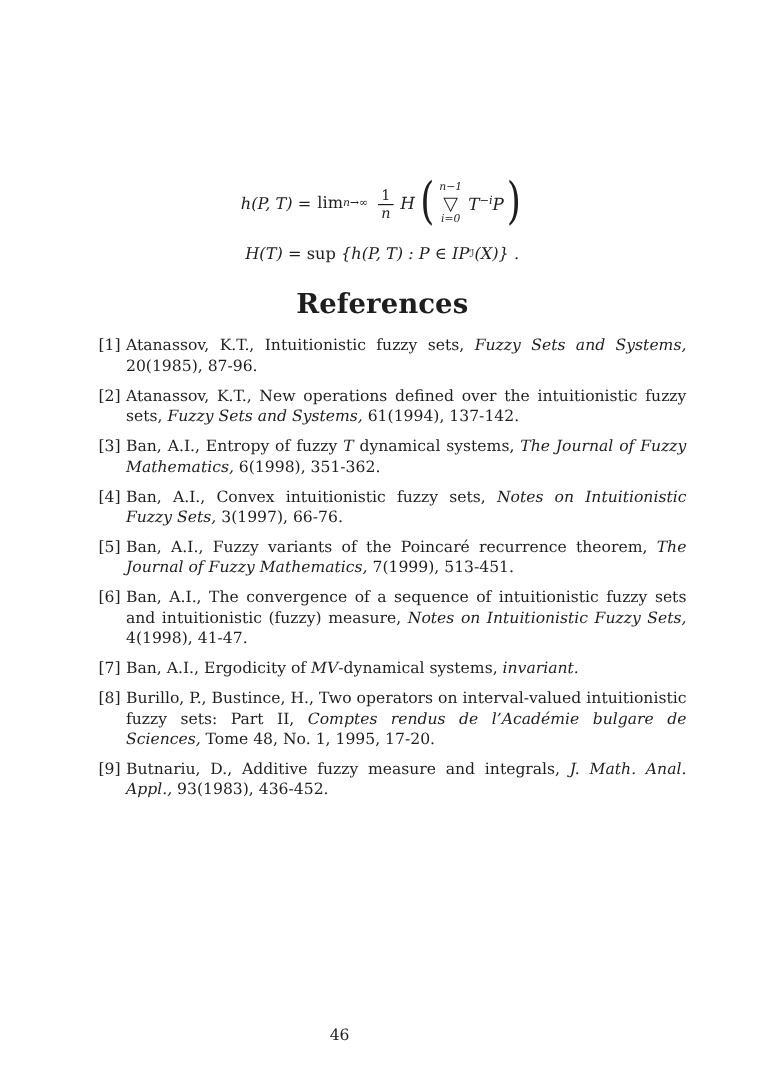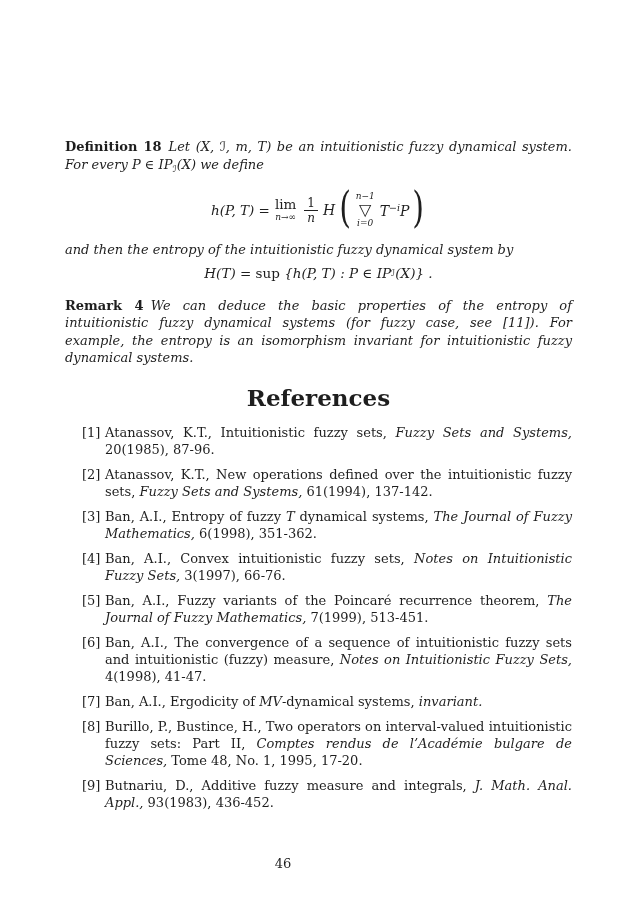--- a/index.html
+++ b/index.html
@@ -39,21 +39,21 @@
     justify-content: center;
     align-items: center;
     font-size: 13.5px;
   }
   #formula1 { margin: 8px 0 7px; height: 48px; }
   #formula2 { margin: 3px 0 13px; height: 22px; }
   .math { font-style: italic; }
   .roman { font-style: normal; }
   .f-lhs { margin-right: 5px; }
   .f-lim {
-    display: inline-flex; flex-direction: column; align-items: center;
+    display: inline-flex; align-items: center;
     margin-right: 4px; line-height: 1;
   }
   .f-lim-top { font-style: normal; font-size: 13.5px; }
   .f-lim-under { font-size: 9px; font-style: italic; margin-top: 1px; }
   .f-frac {
     display: inline-flex; flex-direction: column; align-items: center;
     margin: 0 4px; line-height: 1;
   }
   .f-frac .num { font-size: 12px; padding: 0 2px 1px; }
   .f-frac .den {
@@ -101,23 +101,20 @@
     text-align: center;
     font-size: 13px;
   }
 </style>
 </head>
 <body>
 
 <div class="page">
   <div class="content">
 
-    <p class="para">
-      <span class="label">Definition 18</span><span class="it">Let (X, ℐ, m, T) be an intuitionistic fuzzy dynamical system. For every P ∈ IP</span><sub class="cal">ℐ</sub><span class="it">(X) we define</span>
-    </p>
 
     <div class="formula-row" id="formula1">
       <span class="math f-lhs">h(P, T) =</span>
       <span class="f-lim">
         <span class="f-lim-top">lim</span>
         <span class="f-lim-under">n→∞</span>
       </span>
       <span class="f-frac">
         <span class="num">1</span>
         <span class="den">n</span>
@@ -128,29 +125,25 @@
         <span class="f-op-sup">n−1</span>
         <span class="f-op-glyph">▽</span>
         <span class="f-op-sub">i=0</span>
       </span>
       <span class="f-term">
         <span class="base">T</span><sup>−i</sup><span class="arg">P</span>
       </span>
       <span class="f-paren">)</span>
     </div>
 
-    <p class="para it">and then the entropy of the intuitionistic fuzzy dynamical system by</p>
 
     <div class="formula-row" id="formula2">
       <span class="math">H(T) =</span>&nbsp;<span class="roman">sup</span>&nbsp;<span class="math">{h(P, T) : P ∈ IP</span><sub class="cal">ℐ</sub><span class="math">(X)} .</span>
     </div>
 
-    <p class="para">
-      <span class="label">Remark 4</span><span class="it">We can deduce the basic properties of the entropy of intuitionistic fuzzy dynamical systems (for fuzzy case, see [11]). For example, the entropy is an isomorphism invariant for intuitionistic fuzzy dynamical systems.</span>
-    </p>
 
     <h1 id="ref-heading">References</h1>
     <div>
         <div class="ref"><span class="lbl">[1]</span><span>Atanassov, K.T., Intuitionistic fuzzy sets, </span><span class="it">Fuzzy Sets and Systems,</span><span> 20(1985), 87-96.</span></div>
         <div class="ref"><span class="lbl">[2]</span><span>Atanassov, K.T., New operations defined over the intuitionistic fuzzy sets, </span><span class="it">Fuzzy Sets and Systems,</span><span> 61(1994), 137-142.</span></div>
         <div class="ref"><span class="lbl">[3]</span><span>Ban, A.I., Entropy of fuzzy </span><span class="it">T</span><span> dynamical systems, </span><span class="it">The Journal of Fuzzy Mathematics,</span><span> 6(1998), 351-362.</span></div>
         <div class="ref"><span class="lbl">[4]</span><span>Ban, A.I., Convex intuitionistic fuzzy sets, </span><span class="it">Notes on Intuitionistic Fuzzy Sets,</span><span> 3(1997), 66-76.</span></div>
         <div class="ref"><span class="lbl">[5]</span><span>Ban, A.I., Fuzzy variants of the Poincaré recurrence theorem, </span><span class="it">The Journal of Fuzzy Mathematics,</span><span> 7(1999), 513-451.</span></div>
         <div class="ref"><span class="lbl">[6]</span><span>Ban, A.I., The convergence of a sequence of intuitionistic fuzzy sets and intuitionistic (fuzzy) measure, </span><span class="it">Notes on Intuitionistic Fuzzy Sets,</span><span> 4(1998), 41-47.</span></div>
         <div class="ref"><span class="lbl">[7]</span><span>Ban, A.I., Ergodicity of </span><span class="it">MV</span><span>-dynamical systems, </span><span class="it">invariant.</span></div>

